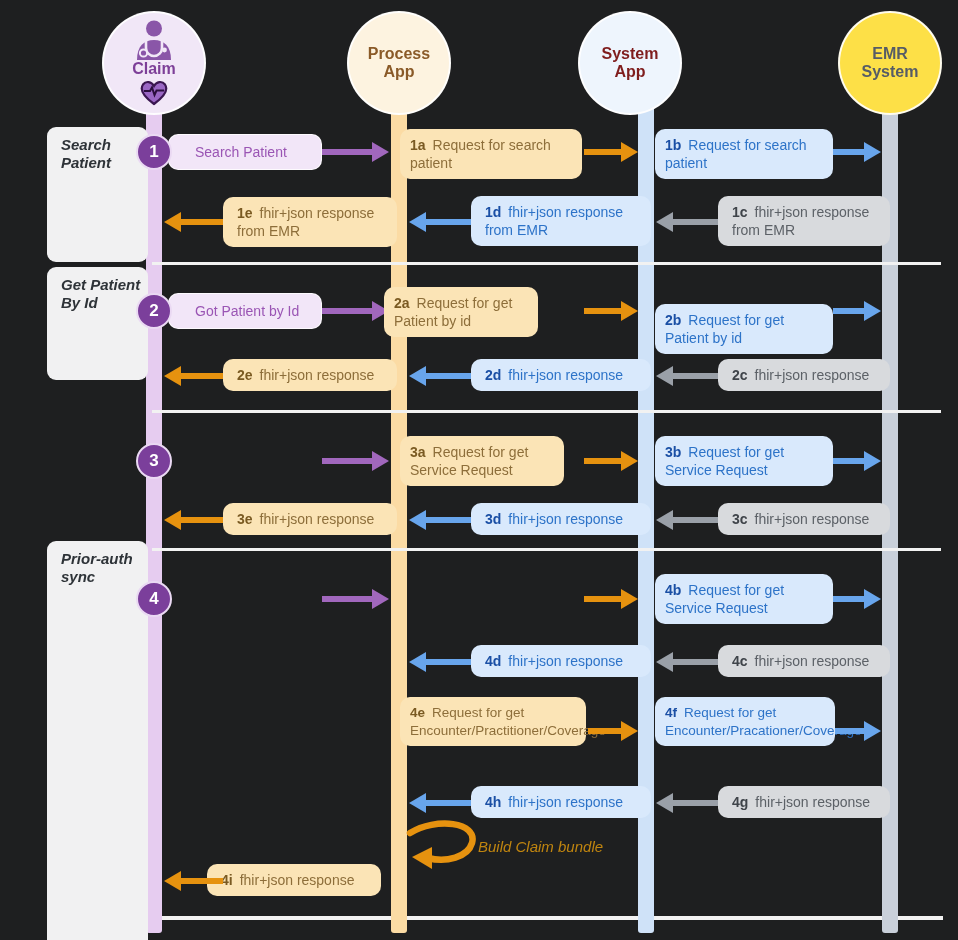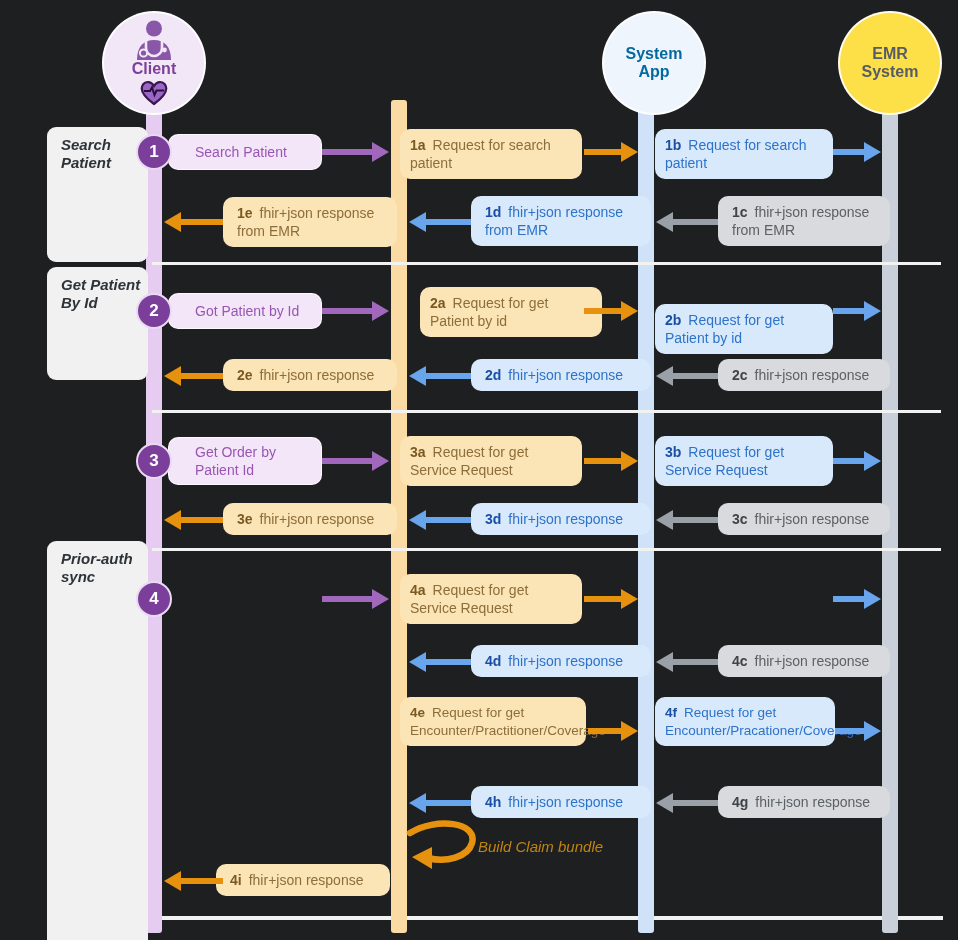--- a/index.html
+++ b/index.html
@@ -20,21 +20,21 @@
   
   .panel{position:absolute;left:47px;width:101px;background:#f1f1f2;border-radius:9px;z-index:2;box-sizing:border-box;}
   .plabel{font-style:italic;font-weight:bold;font-size:15px;color:#2e3338;padding:9px 6px 0 14px;line-height:1.22;}
 
   
   .circle{position:absolute;top:11px;width:104px;height:104px;border-radius:50%;
           display:flex;flex-direction:column;align-items:center;justify-content:center;text-align:center;
           z-index:4;border:2px solid rgba(255,255,255,.9);box-sizing:border-box;}
   .c-client{left:102px;background:#f1e7f7;color:#7d3f98;}
   .c-process{left:347px;background:#fdf3e0;color:#8a5a28;}
-  .c-system{left:602px;background:#eef5fd;color:#0369a1;}
+  .c-system{left:578px;background:#eef5fd;color:#7f1d1d;}
   .c-emr{left:838px;background:#fde047;color:#565c66;}
   .alabel{font-size:16px;font-weight:bold;line-height:1.15;width:72px;}
 
   
   .badge{position:absolute;left:136px;width:36px;height:36px;background:#7b3f9b;border:2px solid #ead9f3;
          border-radius:50%;color:#fff;font-weight:bold;font-size:17px;display:flex;align-items:center;
          justify-content:center;z-index:4;box-sizing:border-box;}
 
   
   .msg{position:absolute;border-radius:10px;font-size:14px;line-height:1.3;padding:7px 10px;z-index:3;box-sizing:border-box;}
@@ -88,28 +88,31 @@
   <div class="circle c-client">
     <span class="iconwrap">
       <svg width="46" height="40" viewBox="0 0 46 40">
         <circle cx="23" cy="8.5" r="8" fill="#8a56a8"></circle>
         <path d="M6 40 C6 26 13 20 23 20 C33 20 40 26 40 40 Z" fill="#8a56a8"></path>
         <path d="M15 21 v7 a8 8 0 0 0 16 0 v-7" fill="none" stroke="#f1e7f7" stroke-width="2.6"></path>
         <circle cx="12.5" cy="33" r="3.6" fill="#8a56a8" stroke="#f1e7f7" stroke-width="2"></circle>
         <circle cx="33.5" cy="30" r="2.4" fill="#f1e7f7"></circle>
       </svg>
     </span>
-    <span class="alabel">Client</span>
+    <span class="alabel">Claim</span>
     <span class="iconwrap">
       <svg width="32" height="28" viewBox="0 0 32 28">
         <path d="M16 26 C5 18 2 11 5 6.5 C8 2.5 13.5 3.5 16 8 C18.5 3.5 24 2.5 27 6.5 C30 11 27 18 16 26 Z" fill="#9a67c4" stroke="#3a1650" stroke-width="2.2"></path>
         <polyline points="6,13 12,13 14,9.5 16.5,17 18.5,12.5 26,12.5" fill="none" stroke="#2a0e3d" stroke-width="2"></polyline>
       </svg>
     </span>
   </div>
+  <div class="circle c-process">
+    <span class="alabel">Process App</span>
+  </div>
   <div class="circle c-system">
     <span class="alabel">System App</span>
   </div>
   <div class="circle c-emr">
     <span class="alabel">EMR System</span>
   </div>
 
   <div class="badge" style="top:134px">1</div>
   <div class="badge" style="top:293px">2</div>
   <div class="badge" style="top:443px">3</div>
@@ -157,21 +160,21 @@
       <span class="hd"></span>
     </div>
 
   <div class="msg m-purple" style="left:168px;top:293px;width:154px;height:36px">
     <span>Got Patient by Id</span>
   </div>
   <div class="arr r a-purple" style="left:322px;top:308px;width:51px">
       <span class="hd"></span>
     </div>
 
-  <div class="msg m-tan" style="left:420px;top:287px;width:182px">
+  <div class="msg m-tan" style="left:384px;top:287px;width:154px">
     <b class="num">2a</b><span>Request for get Patient by id</span>
   </div>
   <div class="arr r a-orange" style="left:584px;top:308px;width:38px">
       <span class="hd"></span>
     </div>
 
   <div class="msg m-blue" style="left:655px;top:304px;width:178px">
     <b class="num">2b</b><span>Request for get Patient by id</span>
   </div>
   <div class="arr r a-blue" style="left:833px;top:308px;width:32px">
@@ -192,28 +195,25 @@
       <span class="hd"></span>
     </div>
 
   <div class="msg m-tan resp" style="left:223px;top:359px;width:174px">
     <b class="num">2e</b><span>fhir+json response</span>
   </div>
   <div class="arr l a-orange" style="left:180px;top:373px;width:43px">
       <span class="hd"></span>
     </div>
 
-  <div class="msg m-purple" style="left:168px;top:437px;width:154px;height:48px">
-    <span>Get Order by Patient Id</span>
-  </div>
   <div class="arr r a-purple" style="left:322px;top:458px;width:51px">
       <span class="hd"></span>
     </div>
 
-  <div class="msg m-tan" style="left:400px;top:436px;width:182px">
+  <div class="msg m-tan" style="left:400px;top:436px;width:164px">
     <b class="num">3a</b><span>Request for get Service Request</span>
   </div>
   <div class="arr r a-orange" style="left:584px;top:458px;width:38px">
       <span class="hd"></span>
     </div>
 
   <div class="msg m-blue" style="left:655px;top:436px;width:178px">
     <b class="num">3b</b><span>Request for get Service Request</span>
   </div>
   <div class="arr r a-blue" style="left:833px;top:458px;width:32px">
@@ -238,27 +238,27 @@
     <b class="num">3e</b><span>fhir+json response</span>
   </div>
   <div class="arr l a-orange" style="left:180px;top:517px;width:43px">
       <span class="hd"></span>
     </div>
 
   <div class="arr r a-purple" style="left:322px;top:596px;width:51px">
       <span class="hd"></span>
     </div>
 
-  <div class="msg m-tan" style="left:400px;top:574px;width:182px">
-    <b class="num">4a</b><span>Request for get Service Request</span>
-  </div>
   <div class="arr r a-orange" style="left:584px;top:596px;width:38px">
       <span class="hd"></span>
     </div>
 
+  <div class="msg m-blue" style="left:655px;top:574px;width:178px">
+    <b class="num">4b</b><span>Request for get Service Request</span>
+  </div>
   <div class="arr r a-blue" style="left:833px;top:596px;width:32px">
       <span class="hd"></span>
     </div>
 
   <div class="msg m-gray resp" style="left:718px;top:645px;width:172px">
     <b class="num">4c</b><span>fhir+json response</span>
   </div>
   <div class="arr l a-gray" style="left:672px;top:659px;width:46px">
       <span class="hd"></span>
     </div>
@@ -299,20 +299,20 @@
     </div>
 
   <div class="loop">
     <svg width="84" height="52" viewBox="0 0 84 52">
       <path d="M8 13 C34 -3 76 2 70 23 C66 37 44 43 26 38" fill="none" stroke="#e6920f" stroke-width="6.5" stroke-linecap="round"></path>
       <polygon points="10,37 30,27 30,49" fill="#e6920f"></polygon>
     </svg>
   </div>
   <div class="note" style="left:478px;top:838px">Build Claim bundle</div>
 
-  <div class="msg m-tan resp" style="left:216px;top:864px;width:174px">
+  <div class="msg m-tan resp" style="left:207px;top:864px;width:174px">
     <b class="num">4i</b><span>fhir+json response</span>
   </div>
   <div class="arr l a-orange" style="left:180px;top:878px;width:43px">
       <span class="hd"></span>
     </div>
 
 </div>
 
 </body></html>

